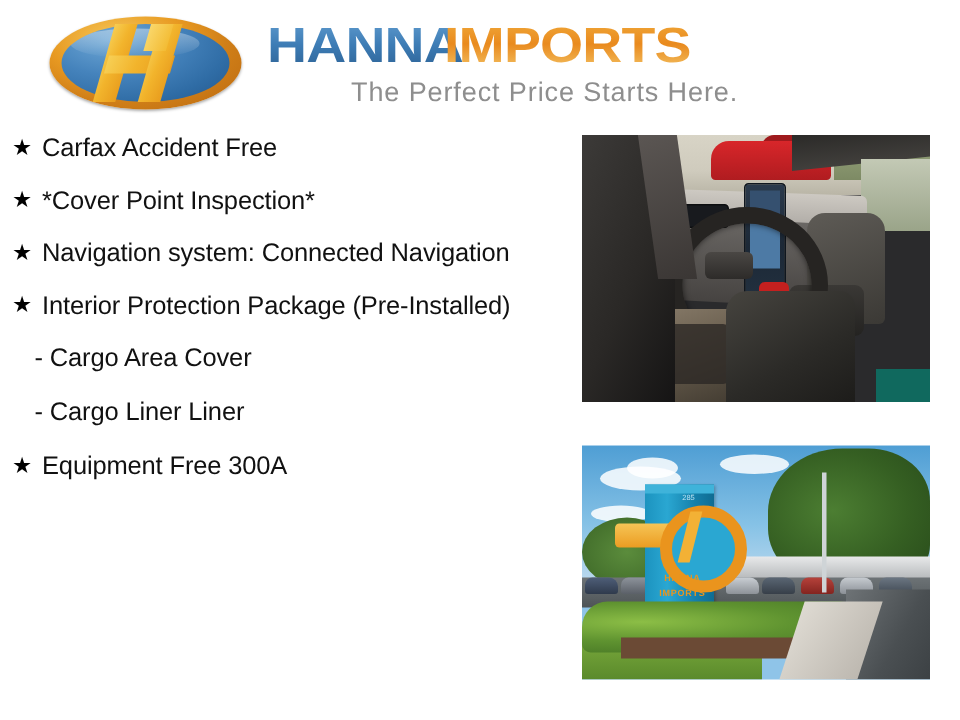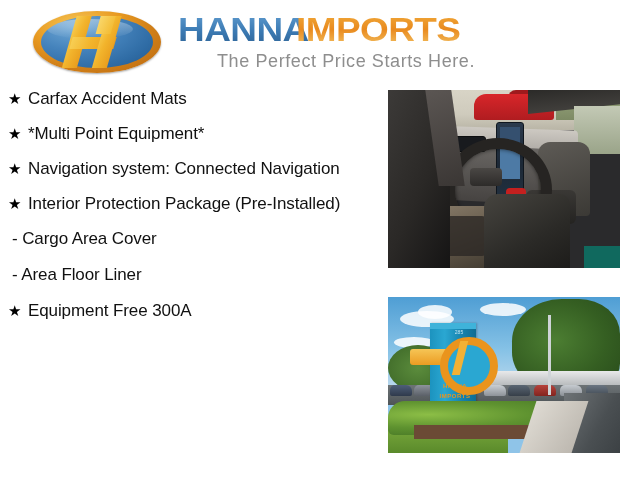--- a/index.html
+++ b/index.html
@@ -119,21 +119,21 @@
   .word-imports {
     margin-left: 1px;
     background: linear-gradient(180deg, #f0a93a 0%, #e98a1e 48%, #f3c163 100%);
     -webkit-background-clip: text;
     background-clip: text;
     -webkit-text-fill-color: transparent;
     color: transparent;
   }
   .logo-tagline {
     position: absolute;
-    left: 217px;
+    left: 234px;
     top: 51px;
     font-family: "Liberation Sans", sans-serif;
     font-size: 18px;
     font-weight: normal;
     letter-spacing: 0.6px;
     color: #8e8e8e;
     white-space: nowrap;
   }
 
   
@@ -144,21 +144,21 @@
     width: 380px;
   }
   .feature-row {
     position: relative;
     display: flex;
     align-items: flex-start;
     padding: 0 4px 0 8px;
     margin-bottom: 13px;
   }
   .feature-row.sub {
-    padding-left: 12px;
+    padding-left: 23px;
     margin-bottom: 14px;
   }
   .bullet-star {
     flex: 0 0 auto;
     width: 20px;
     font-size: 15px;
     line-height: 22px;
     color: #000000;
     text-align: left;
   }
@@ -431,44 +431,44 @@
     <span class="word-imports">IMPORTS</span>
   </div>
 
   <div class="logo-tagline">The Perfect Price Starts Here.</div>
 </div>
 
 <div class="feature-list">
 
   <div class="feature-row">
     <span class="bullet-star">★</span>
-    <span class="feature-text">Carfax Accident Mats</span>
+    <span class="feature-text">Carfax Accident Free</span>
   </div>
 
   <div class="feature-row">
     <span class="bullet-star">★</span>
-    <span class="feature-text">*Multi Point Equipment*</span>
+    <span class="feature-text">*Cover Point Inspection*</span>
   </div>
 
   <div class="feature-row">
     <span class="bullet-star">★</span>
     <span class="feature-text">Navigation system: Connected Navigation</span>
   </div>
 
   <div class="feature-row">
     <span class="bullet-star">★</span>
     <span class="feature-text">Interior Protection Package (Pre-Installed)</span>
   </div>
 
   <div class="feature-row sub">
     <span class="feature-text">- Cargo Area Cover</span>
   </div>
 
   <div class="feature-row sub">
-    <span class="feature-text">- Area Floor Liner</span>
+    <span class="feature-text">- Cargo Liner Liner</span>
   </div>
 
 
   <div class="feature-row">
     <span class="bullet-star">★</span>
     <span class="feature-text">Equipment Free 300A</span>
   </div>
 </div>
 
 <div class="photo photo-interior">

